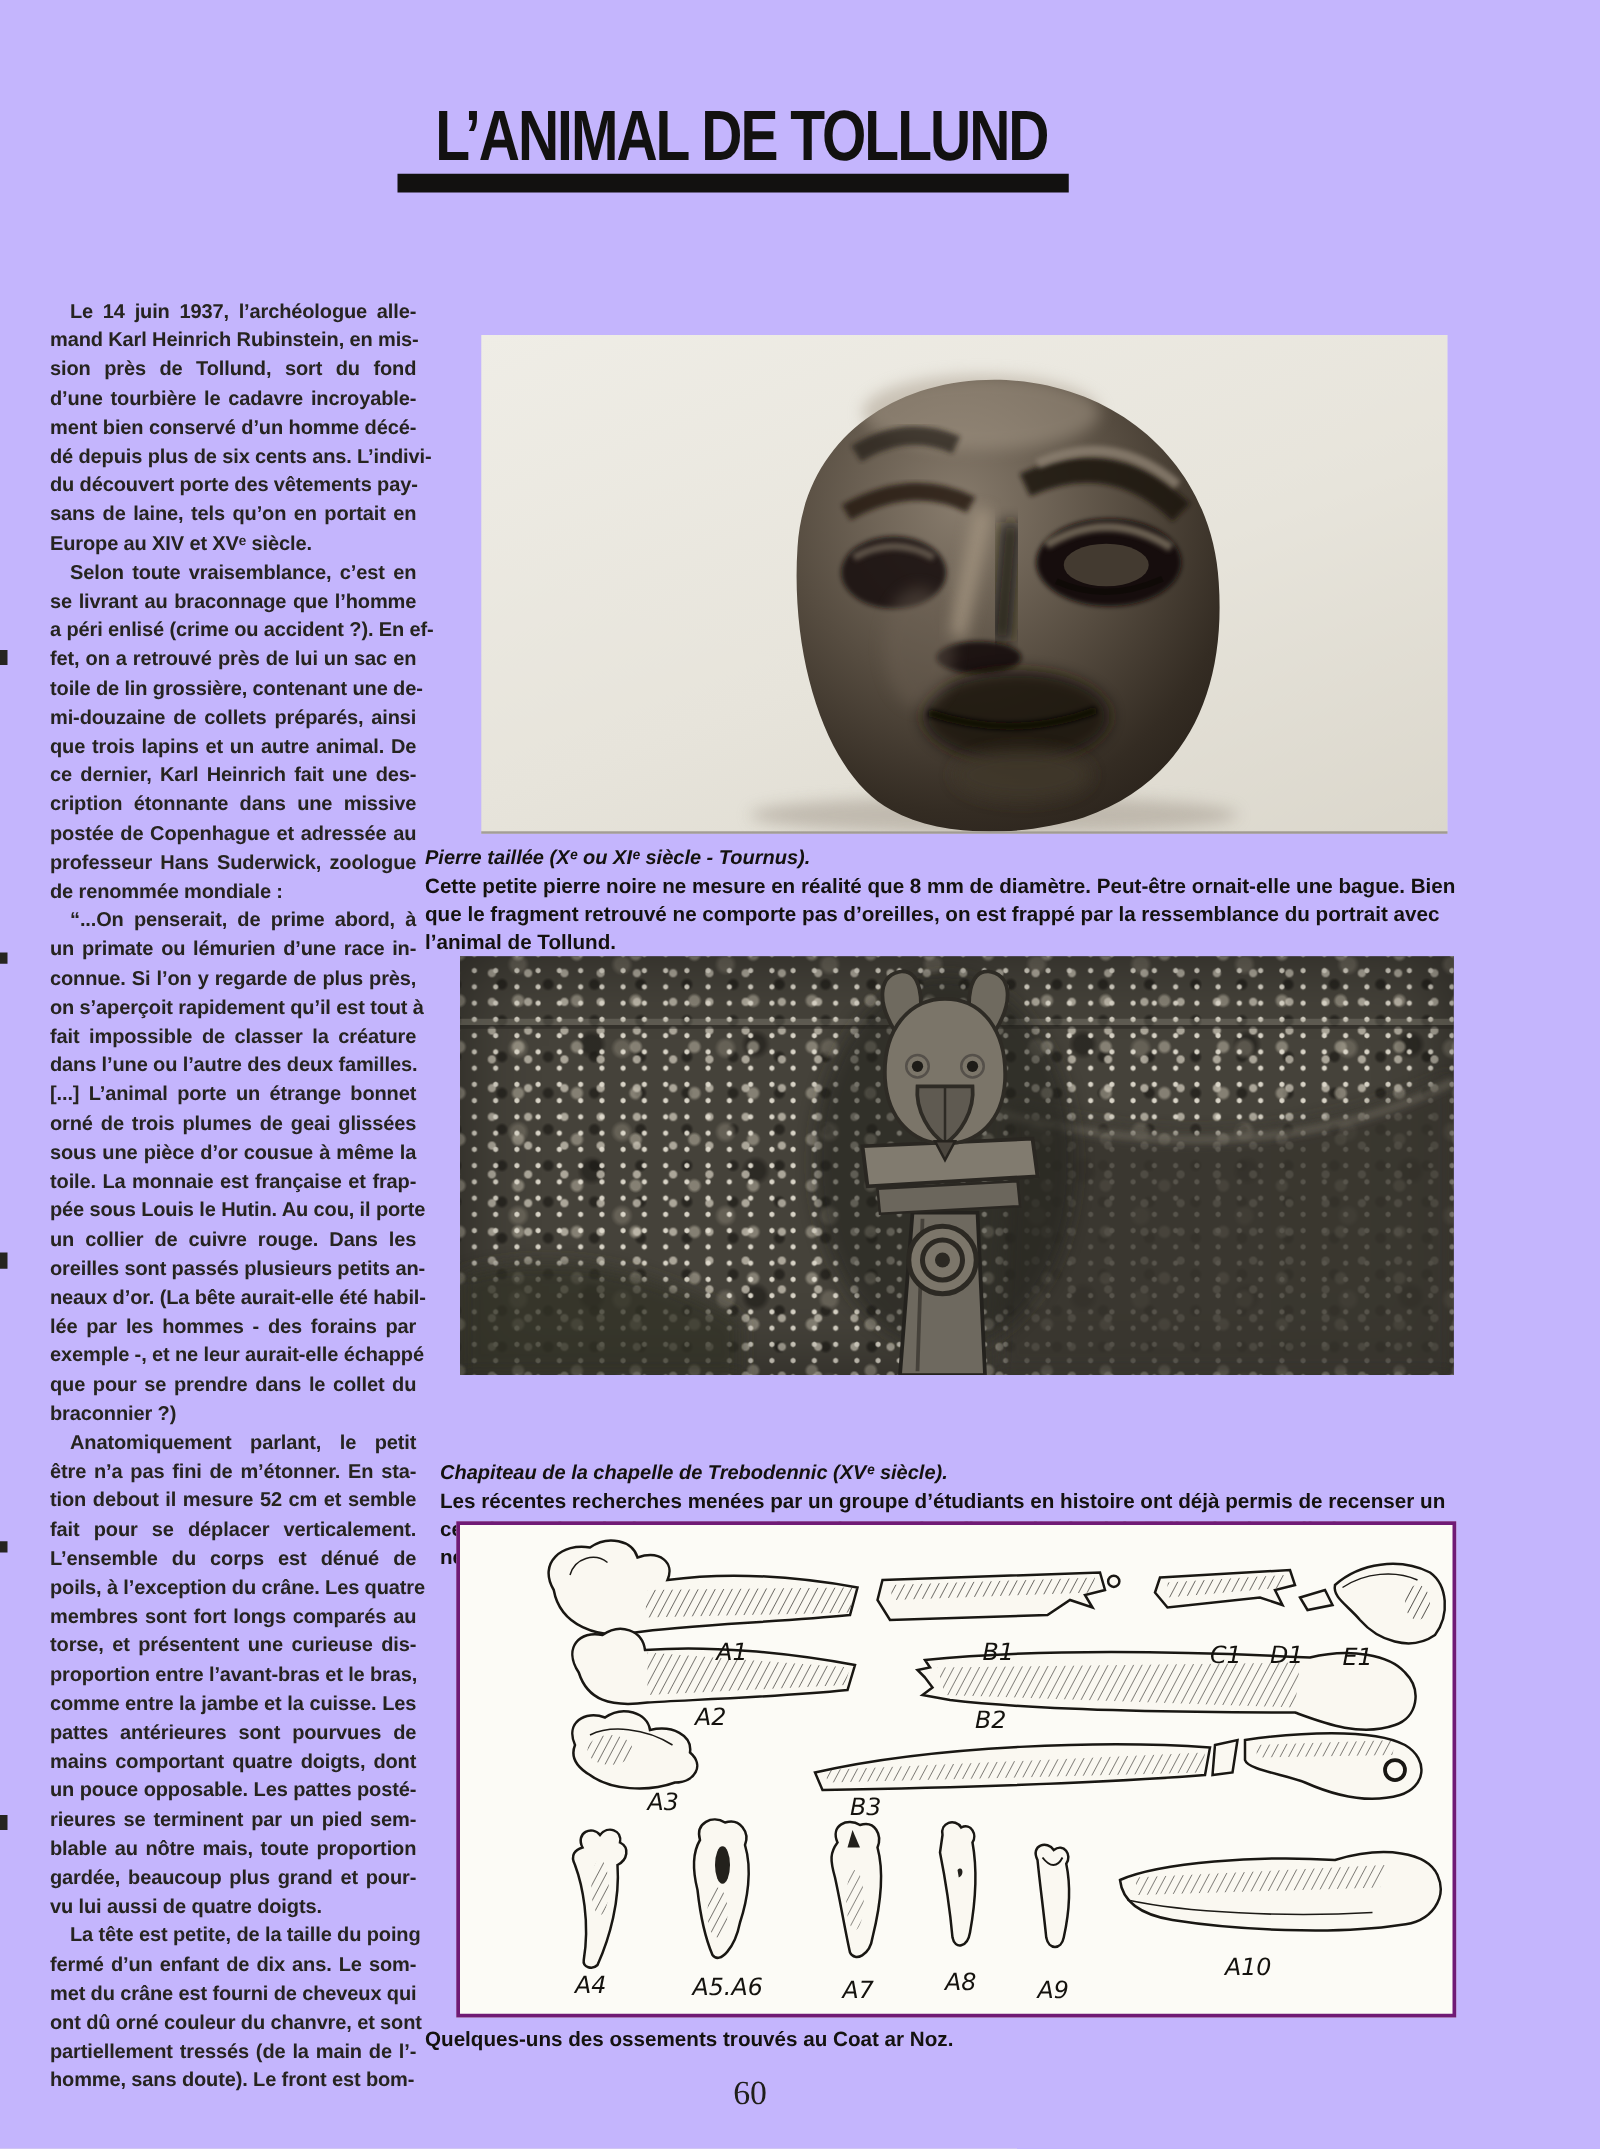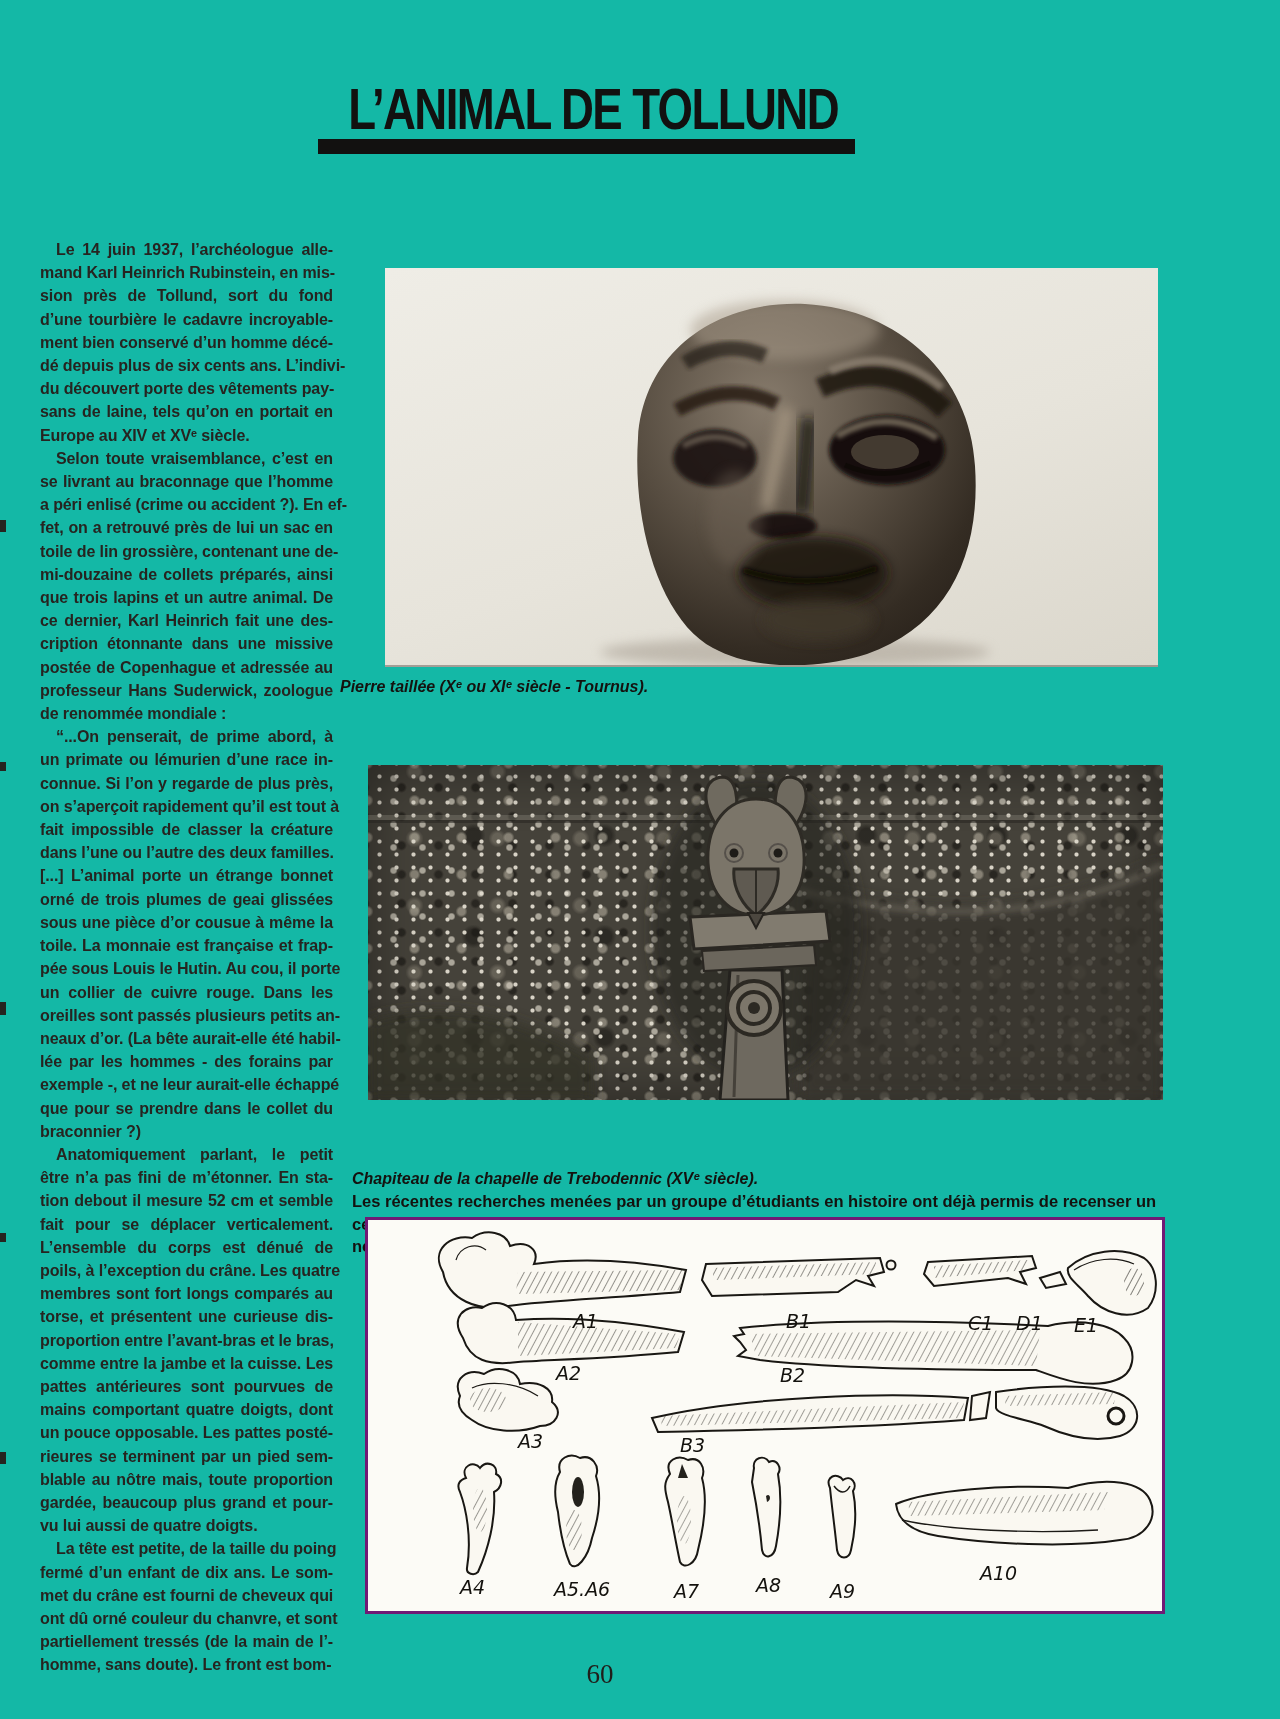--- a/index.html
+++ b/index.html
@@ -1,19 +1,19 @@
 <!DOCTYPE html>
 <html lang="fr"><head>
 <meta charset="utf-8">
 <style>
   html,body{margin:0;padding:0;}
   body{background:#e9e7e1;}
   .page{
     position:relative;width:1280px;height:1719px;margin:0 auto;
-    background:#14b8a6;overflow:hidden;
+    background:#c4b5fd;overflow:hidden;
     font-family:"Liberation Sans",sans-serif;color:#1d1b18;
   }
   
   .title-wrap{position:absolute;top:76px;left:233px;width:720px;text-align:center;}
   .title{
     display:inline-block;font-weight:bold;font-size:57px;letter-spacing:-2px;
     transform:scaleX(.80);transform-origin:center;color:#121110;white-space:nowrap;
   }
   .title-bar{position:absolute;top:139px;left:318px;width:537px;height:15px;background:#121110;}
   
@@ -177,20 +177,21 @@
       <ellipse cx="398" cy="258" rx="34" ry="13" fill="#120c07" opacity=".9" filter="url(#soft2)"></ellipse>
       <ellipse cx="428" cy="305" rx="75" ry="37" fill="#1a130c" opacity=".85" filter="url(#soft)"></ellipse>
       <path d="M358,302 Q425,325 492,300" stroke="#0c0805" stroke-width="6" fill="none" filter="url(#soft2)"></path>
       <ellipse cx="433" cy="352" rx="55" ry="21" fill="#41372c" opacity=".8" filter="url(#soft)"></ellipse>
       <ellipse cx="350" cy="250" rx="28" ry="48" fill="#6e6254" opacity=".4" filter="url(#soft)"></ellipse>
     </svg>
   </div>
 
   <div class="caption cap1">
     <div class="cap-italic">Pierre taillée (Xᵉ ou XIᵉ siècle - Tournus).</div>
+    <div class="cap-bold">Cette petite pierre noire ne mesure en réalité que 8 mm de diamètre. Peut-être ornait-elle une bague. Bien que le fragment retrouvé ne comporte pas d’oreilles, on est frappé par la ressemblance du portrait avec l’animal de Tollund.</div>
   </div>
 
   <div class="photo2">
     <svg class="photo-svg" viewBox="0 0 795 335">
       <defs>
         <filter id="b6" x="-60%" y="-60%" width="220%" height="220%">
             <feGaussianBlur stdDeviation="7"></feGaussianBlur>
           </filter>
         <filter id="b3" x="-60%" y="-60%" width="220%" height="220%">
             <feGaussianBlur stdDeviation="3"></feGaussianBlur>
@@ -322,16 +323,19 @@
       <text class="bone-label" x="312" y="232">B3</text>
       <text class="bone-label" x="92" y="374">A4</text>
       <text class="bone-label" x="186" y="376">A5.A6</text>
       <text class="bone-label" x="306" y="378">A7</text>
       <text class="bone-label" x="388" y="372">A8</text>
       <text class="bone-label" x="462" y="378">A9</text>
       <text class="bone-label" x="612" y="360">A10</text>
     </svg>
   </div>
 
+  <div class="caption cap3">
+    <div class="cap-bold">Quelques-uns des ossements trouvés au Coat ar Noz.</div>
+  </div>
 
   <div class="pagenum">60</div>
 
 </div>
 
 </body></html>

